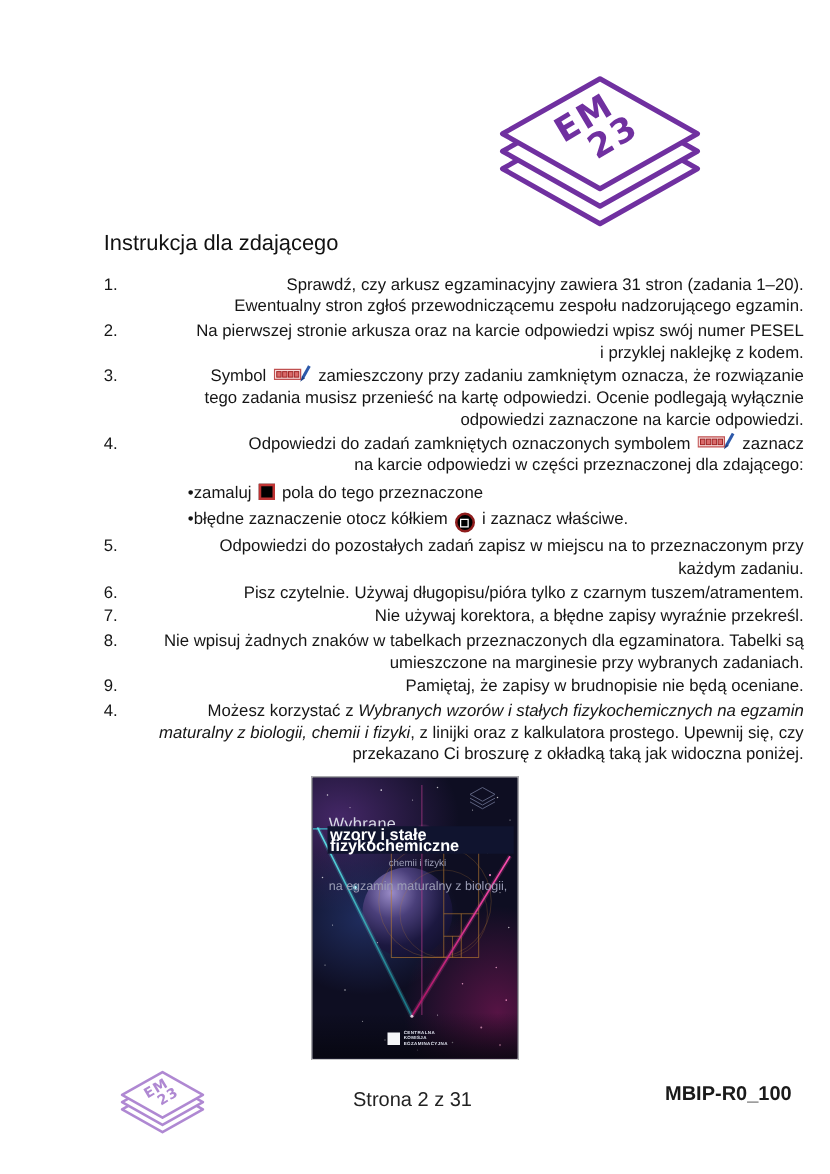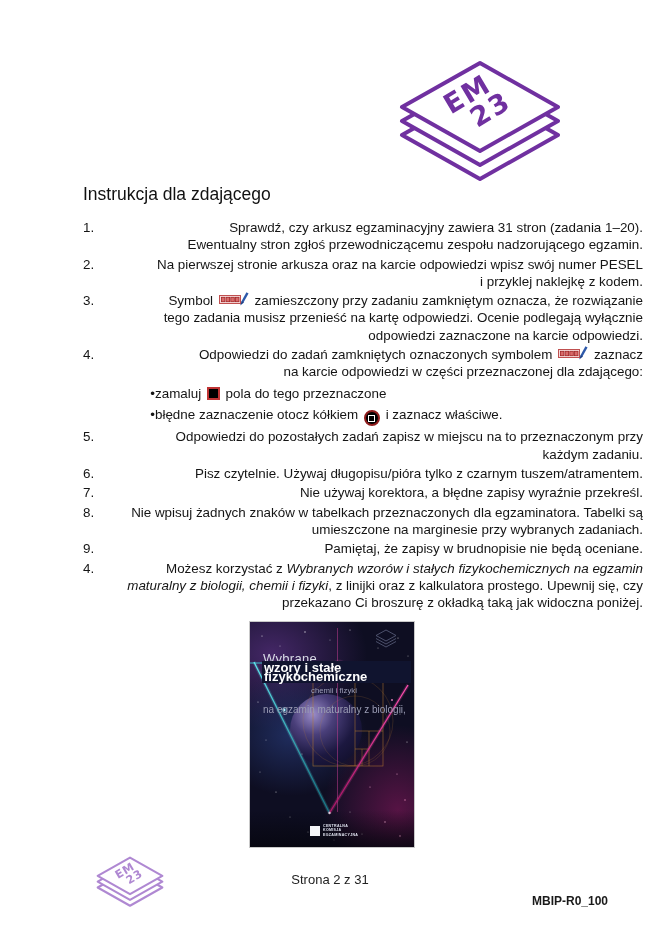--- a/index.html
+++ b/index.html
@@ -42,22 +42,22 @@
   .cover svg.art { position:absolute; left:0; top:0; }
   .cover-pre  { position:absolute; left:13px; top:29px;  font-size:13px; color:#d8dae6; letter-spacing:.3px; }
   .cover-title{ position:absolute; left:12px; top:39px; right:3px; background:#10142f;
                 color:#fff; font-weight:bold; font-size:13px; line-height:9px; padding:2px 2px; }
   .cover-s1   { position:absolute; left:13px; top:54px; font-size:10px; color:#9b9db5;margin-top:28px; }
   .cover-s2   { position:absolute; left:13px; top:64px; font-size:7.8px; color:#9b9db5;margin-left:48px; }
   .cke { position:absolute; left:60px; top:202px; display:flex; gap:3px; align-items:center; }
   .cke-mark { width:10px; height:10px; background:#f4f5f8; }
   .cke-text div { font-size:3.6px; line-height:4.4px; color:#dfe2ee; font-weight:bold; letter-spacing:.3px; }
   
-  .footer-page { position:absolute; left:270px; top:872px; width:120px; text-align:center; font-size:13px; color:#222; }
-  .footer-code { position:absolute; left:532px; top:894px; font-size:12px; font-weight:bold; color:#1a1a1a; }
+  .footer-page { position:absolute; left:270px; top:872px; width:120px; text-align:center; font-size:16px; color:#222; }
+  .footer-code { position:absolute; left:532px; top:867px; font-size:16px; font-weight:bold; color:#1a1a1a; }
 </style>
 </head>
 <body>
 
 <div class="page">
 
   <svg class="logo-top" width="164" height="138" viewBox="0 0 164 138">
     <g fill="#ffffff" stroke="#7030a0" stroke-width="4" stroke-linejoin="round">
       <polygon points="82,31 160,75 82,119 4,75"></polygon>
       <polygon points="82,17 160,61 82,105 4,61"></polygon>

